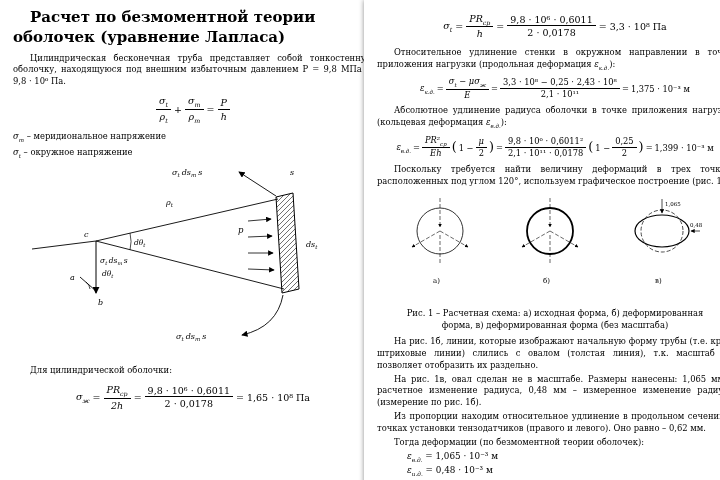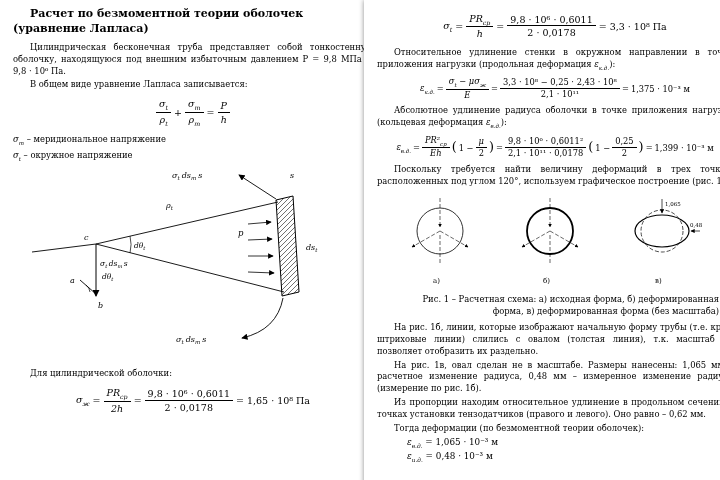--- a/index.html
+++ b/index.html
@@ -5,44 +5,43 @@
   html,body{margin:0;padding:0}
   body{
     width:720px;height:480px;position:relative;overflow:hidden;
     background:#969696;color:#000;
     font-family:"DejaVu Serif","Liberation Serif",serif;
   }
   .page{position:absolute;top:0;height:480px;background:#fff;
     box-shadow:0 0 5px rgba(0,0,0,.45);overflow:hidden}
   .page-left{left:0;width:360px;padding:7px 13px 0 13px}
   .page-right{left:364px;width:356px;padding:6px 15px 0 13px}
-  h1{font-size:11px;font-weight:bold;margin:0 0 5px 0;text-indent:17px;line-height:1.35}
+  h1{font-size:15px;font-weight:bold;margin:0 0 5px 0;text-indent:17px;line-height:1.35}
   p{font-size:8.4px;line-height:1.42;text-align:justify;text-indent:17px;margin:0 0 2px 0}
   p.noindent{text-indent:0;text-align:left}
-  p.caption{text-indent:0;text-align:right;margin:3px 14px 4px 14px}
+  p.caption{text-indent:0;text-align:center;margin:17px 14px 4px 14px}
   .formula{display:flex;align-items:center;justify-content:center;
     font-size:9.5px;margin:7px 0;gap:3px;white-space:nowrap;font-style:normal}
   .formula.tight{font-size:8.3px;gap:2px;margin:5px 0}
   .var{font-style:italic}
   sub{font-size:.66em;font-style:italic}
   .frac{display:inline-flex;flex-direction:column;align-items:center;line-height:1.2}
   .frac .num{border-bottom:1px solid #000;padding:0 3px;text-align:center}
   .frac .den{padding-top:1px;text-align:center}
   .paren{font-size:1.55em;font-weight:300;line-height:1}
   .eps-line{font-size:8.8px;margin:2px 0 0 30px}
   .diagram-wrap{text-align:center;margin:3px 0 0 0}
   svg text{font-family:"DejaVu Serif","Liberation Serif",serif}
 </style>
 </head>
 <body>
 
 <div class="page page-left">
   <h1>Расчет по безмоментной теории оболочек (уравнение Лапласа)</h1>
   <p>Цилиндрическая бесконечная труба представляет собой тонкостенную оболочку, находящуюся под внешним избыточным давлением Р = 9,8 МПа = 9,8 · 10⁶ Па.</p>
-  <p>В общем виде уравнение Лапласа записывается:</p>
 
   <div class="formula">
     <span class="frac">
       <span class="num"><span class="var">σ</span><sub>t</sub></span>
       <span class="den"><span class="var">ρ</span><sub>t</sub></span>
     </span>
     <span class="op">+</span>
     <span class="frac">
       <span class="num"><span class="var">σ</span><sub>m</sub></span>
       <span class="den"><span class="var">ρ</span><sub>m</sub></span>

